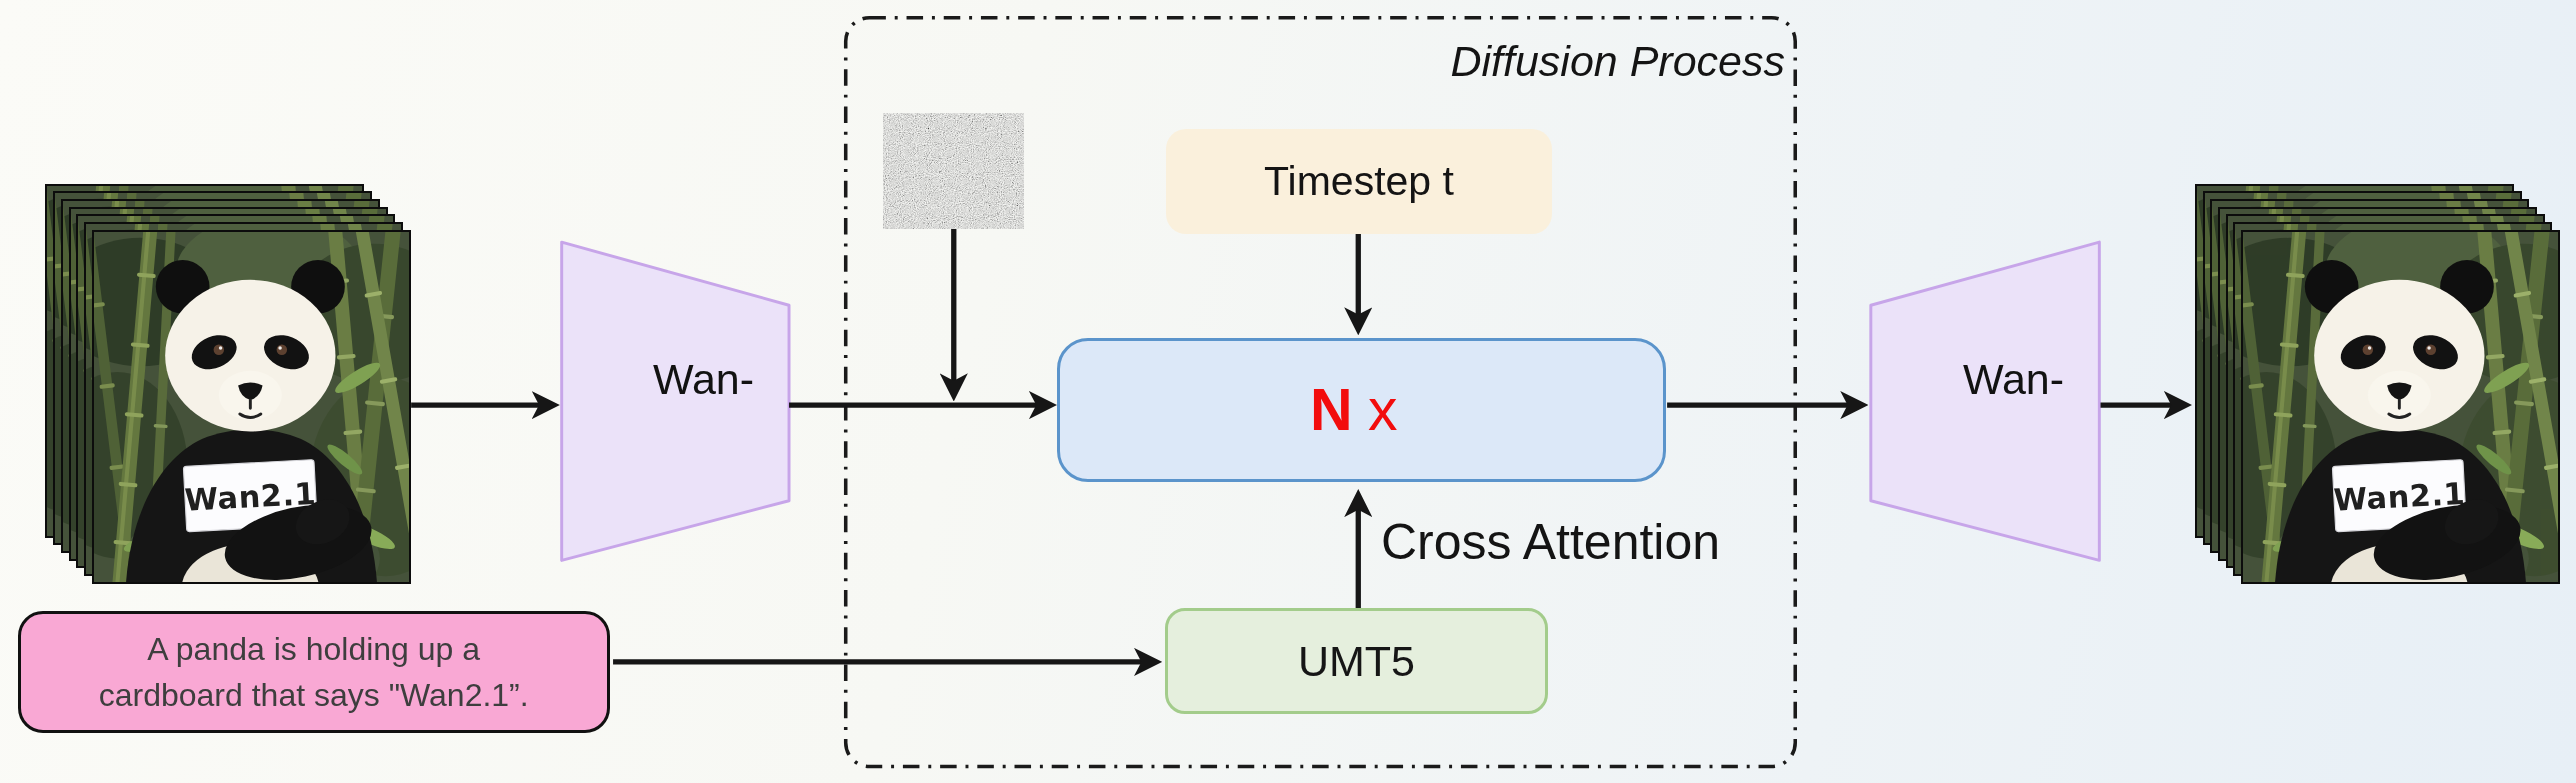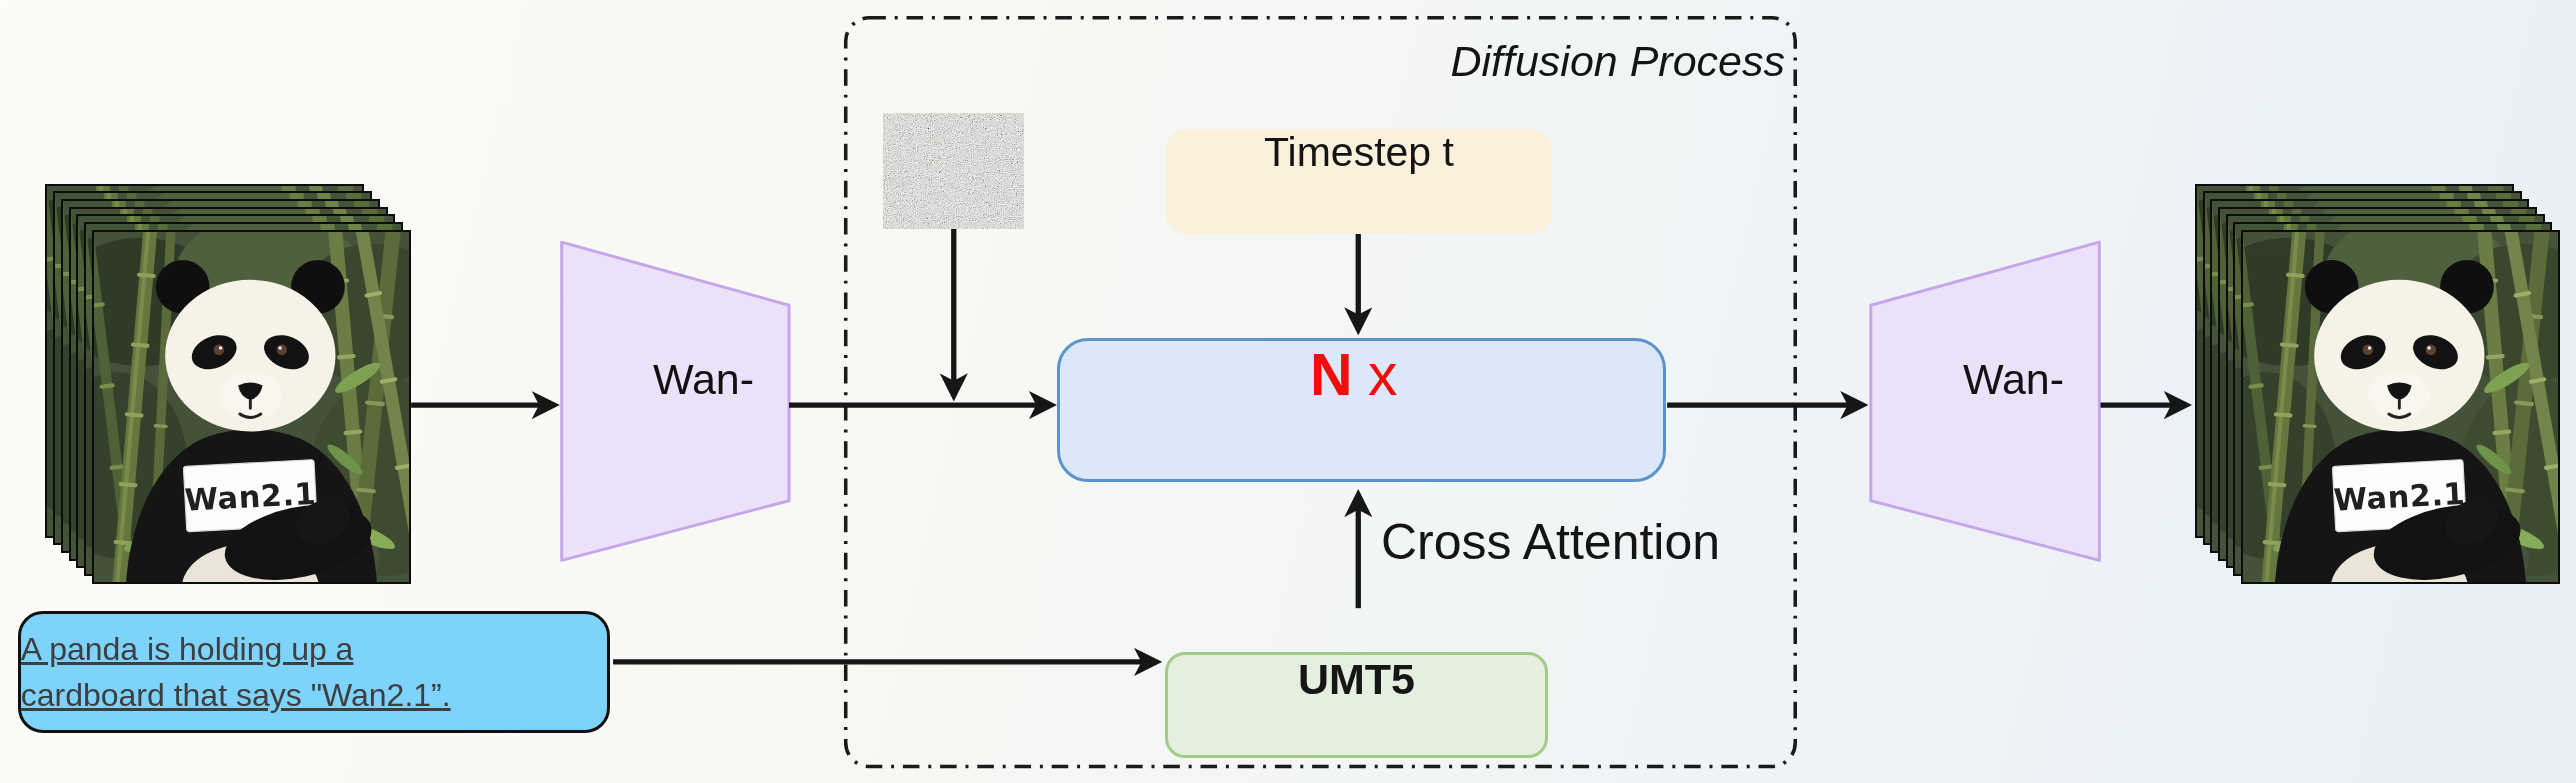--- a/index.html
+++ b/index.html
@@ -9,34 +9,34 @@
     background:linear-gradient(103deg,#fbfbf7 0%,#f7f8f4 38%,#eef3f6 72%,#e7eff6 100%);
   }
   .abs{position:absolute;}
   
   #overlay{position:absolute;left:0;top:0;z-index:3;pointer-events:none;}
   .edge{stroke:var(--arrow,#161616);stroke-width:9;fill:none;}
   .arrowhead{fill:var(--arrow,#161616);}
   .dashed-box{fill:none;stroke:#1a1a1a;stroke-width:6;stroke-dasharray:28 15 5 15;}
   .vae-shape{fill:var(--vae_fill,#ebe2f9);stroke:var(--vae_border,#c7a5e9);stroke-width:5;stroke-linejoin:round;}
   
-  .node{display:flex;align-items:flex-start;justify-content:center;text-align:center;box-sizing:border-box;z-index:4;}
+  .node{display:flex;align-items:center;justify-content:center;text-align:center;box-sizing:border-box;z-index:4;}
   #timestep-box{left:1166px;top:129px;width:386px;height:105px;border-radius:20px;
     background:var(--timestep_fill,#faf0dc);font-size:41px;font-weight:500;color:#141414;}
   #dit-box{left:1057px;top:338px;width:609px;height:144px;border-radius:31px;
     background:var(--dit_fill,#dce8f8);border:3px solid var(--dit_border,#5b94cb);
     font-size:59px;color:#121212;font-weight:600;}
   #dit-box .dit-n{color:var(--accent_red,#f20d0d);font-weight:800;margin-right:15.4px;}
   #dit-box .dit-x{color:var(--accent_red,#f20d0d);font-weight:400;margin-right:15.4px;}
   #umt5-box{left:1165px;top:608px;width:383px;height:106px;border-radius:20px;
     background:var(--umt5_fill,#e5efdd);border:3px solid var(--umt5_border,#a3cc8b);
-    font-size:43px;font-weight:700;color:#161616;margin-top:44px;}
+    font-size:43px;font-weight:400;color:#161616;}
   #prompt-box{left:17.7px;top:611px;width:592px;height:122px;border-radius:25px;
-    background:#7dd3fc;border:3.5px solid #111;flex-direction:column;
-    font-size:32px;line-height:1.45;color:var(--prompt_text,#3e3e3e);text-decoration:underline;}
+    background:#f9a8d4;border:3.5px solid #111;flex-direction:column;
+    font-size:32px;line-height:1.45;color:var(--prompt_text,#3e3e3e);}
   
   .vae-label{width:227px;top:354px;text-align:center;font-size:43px;line-height:51px;
     color:#121212;font-weight:500;z-index:5;padding-left:28px;}
   #diffusion-title{left:1346px;top:37px;width:439px;text-align:right;font-style:italic;
     font-size:43px;color:#141414;font-weight:500;z-index:5;}
   #cross-attention-label{left:1381px;top:513px;font-size:50px;color:#141414;font-weight:500;z-index:5;}
   
   #noise-box{left:883px;top:113px;width:141px;height:116px;z-index:4;}
   
   .frame{position:absolute;width:319px;height:354px;box-sizing:border-box;

